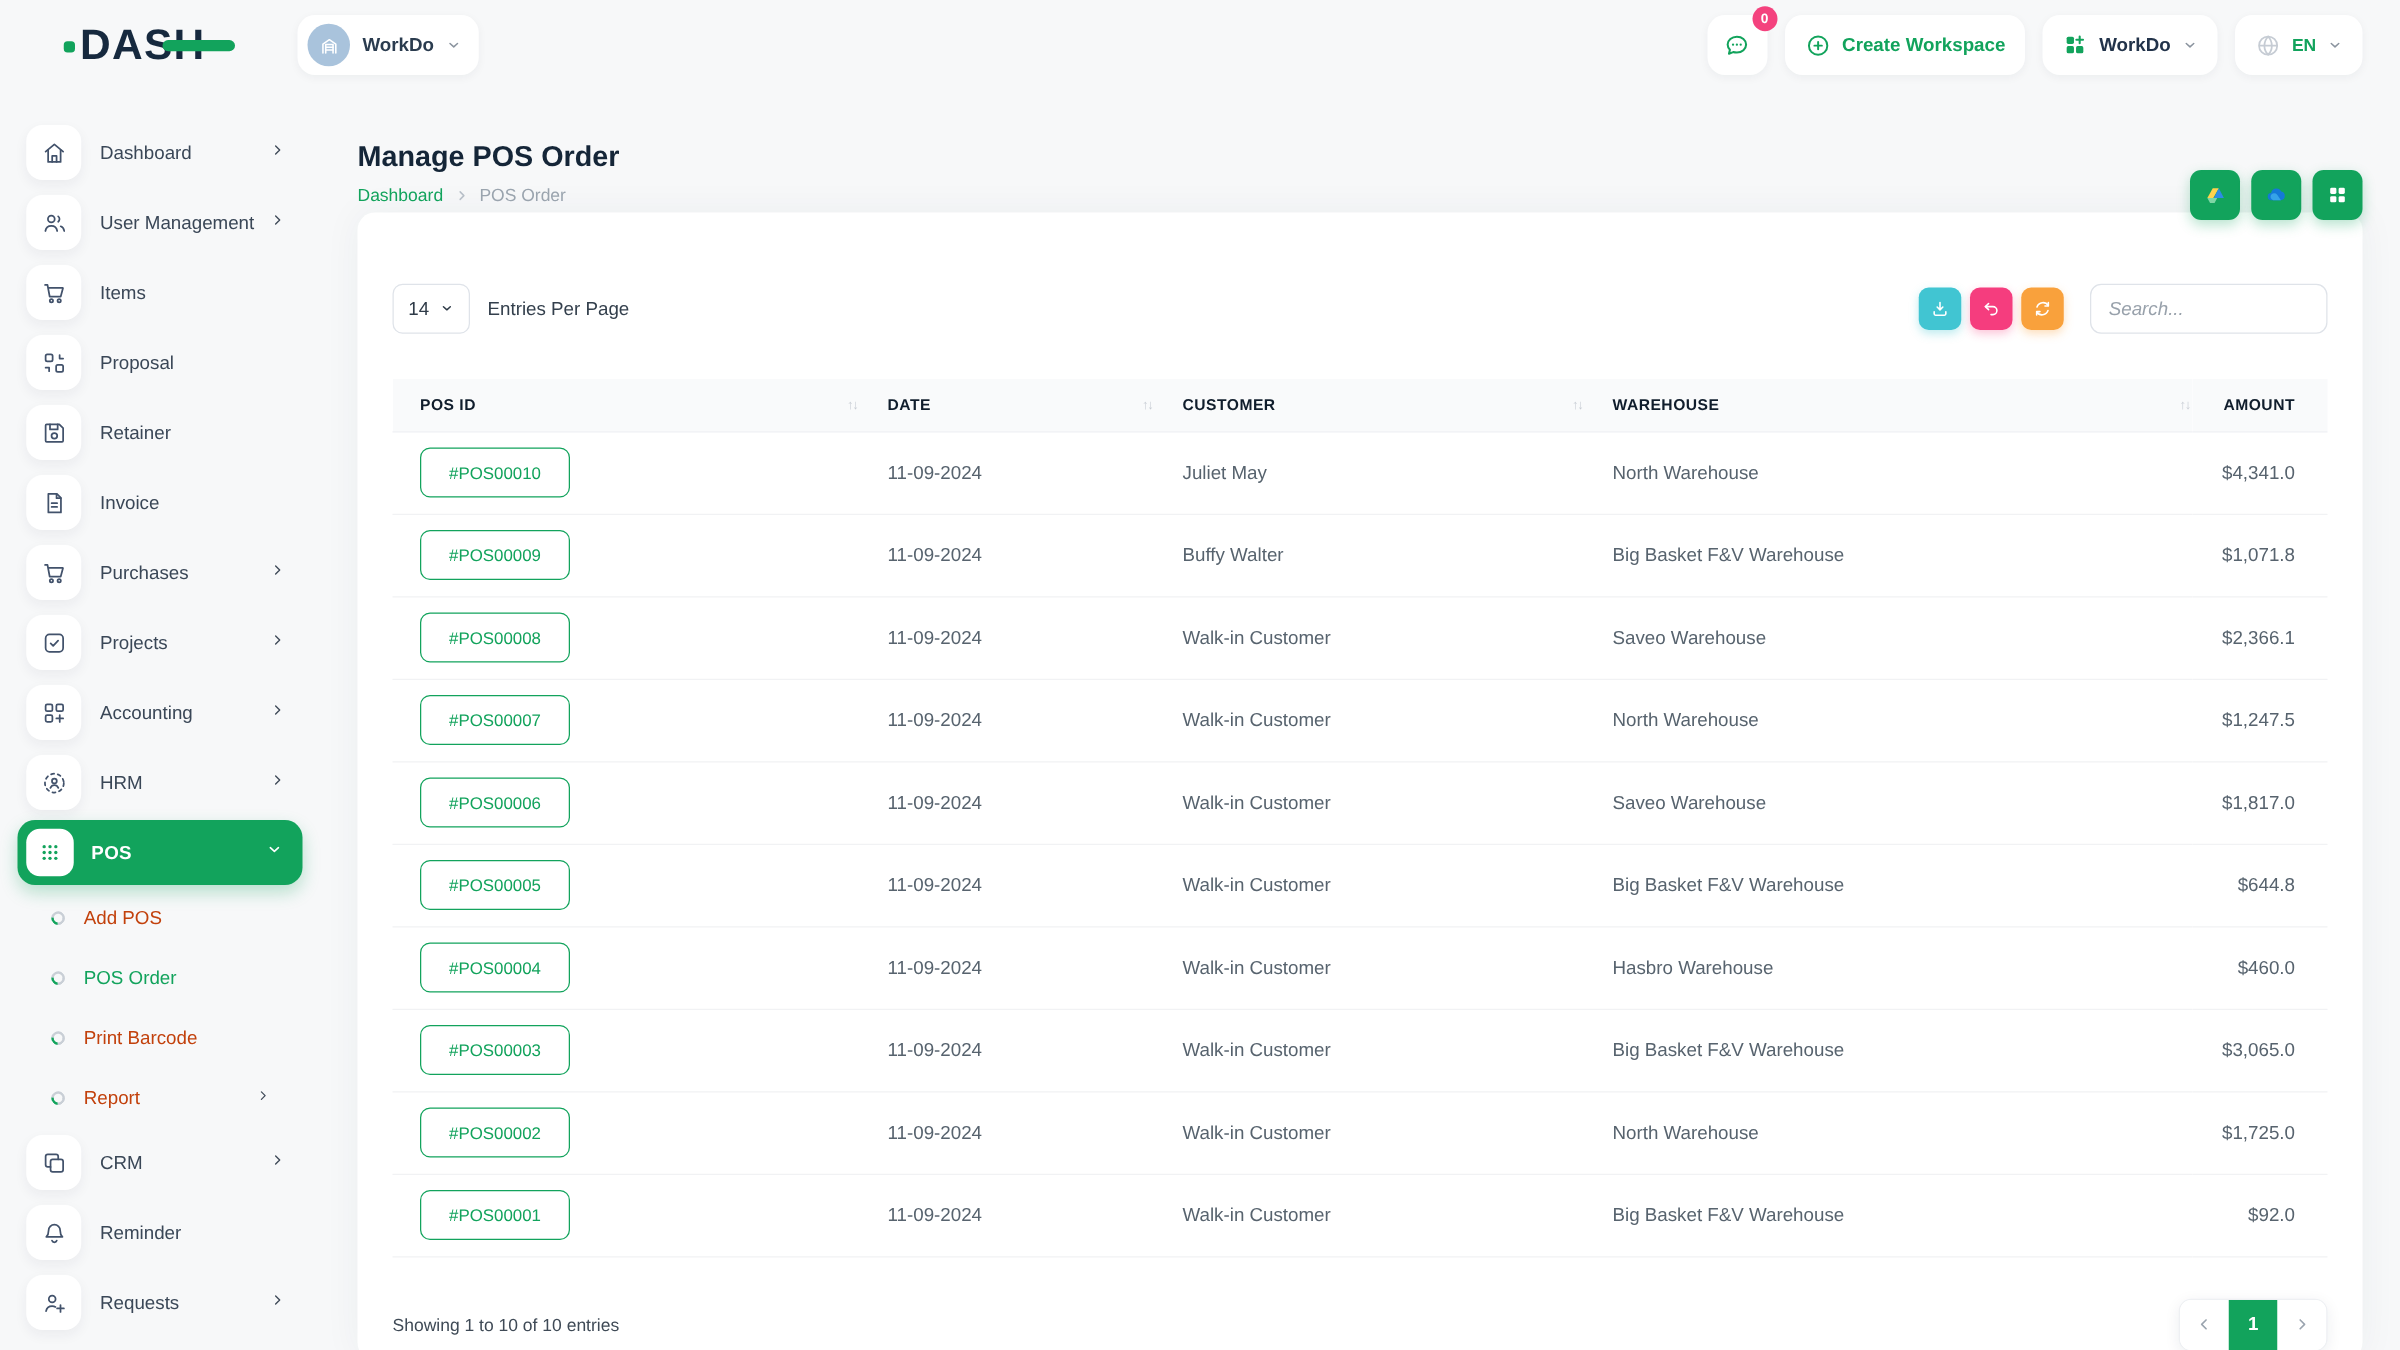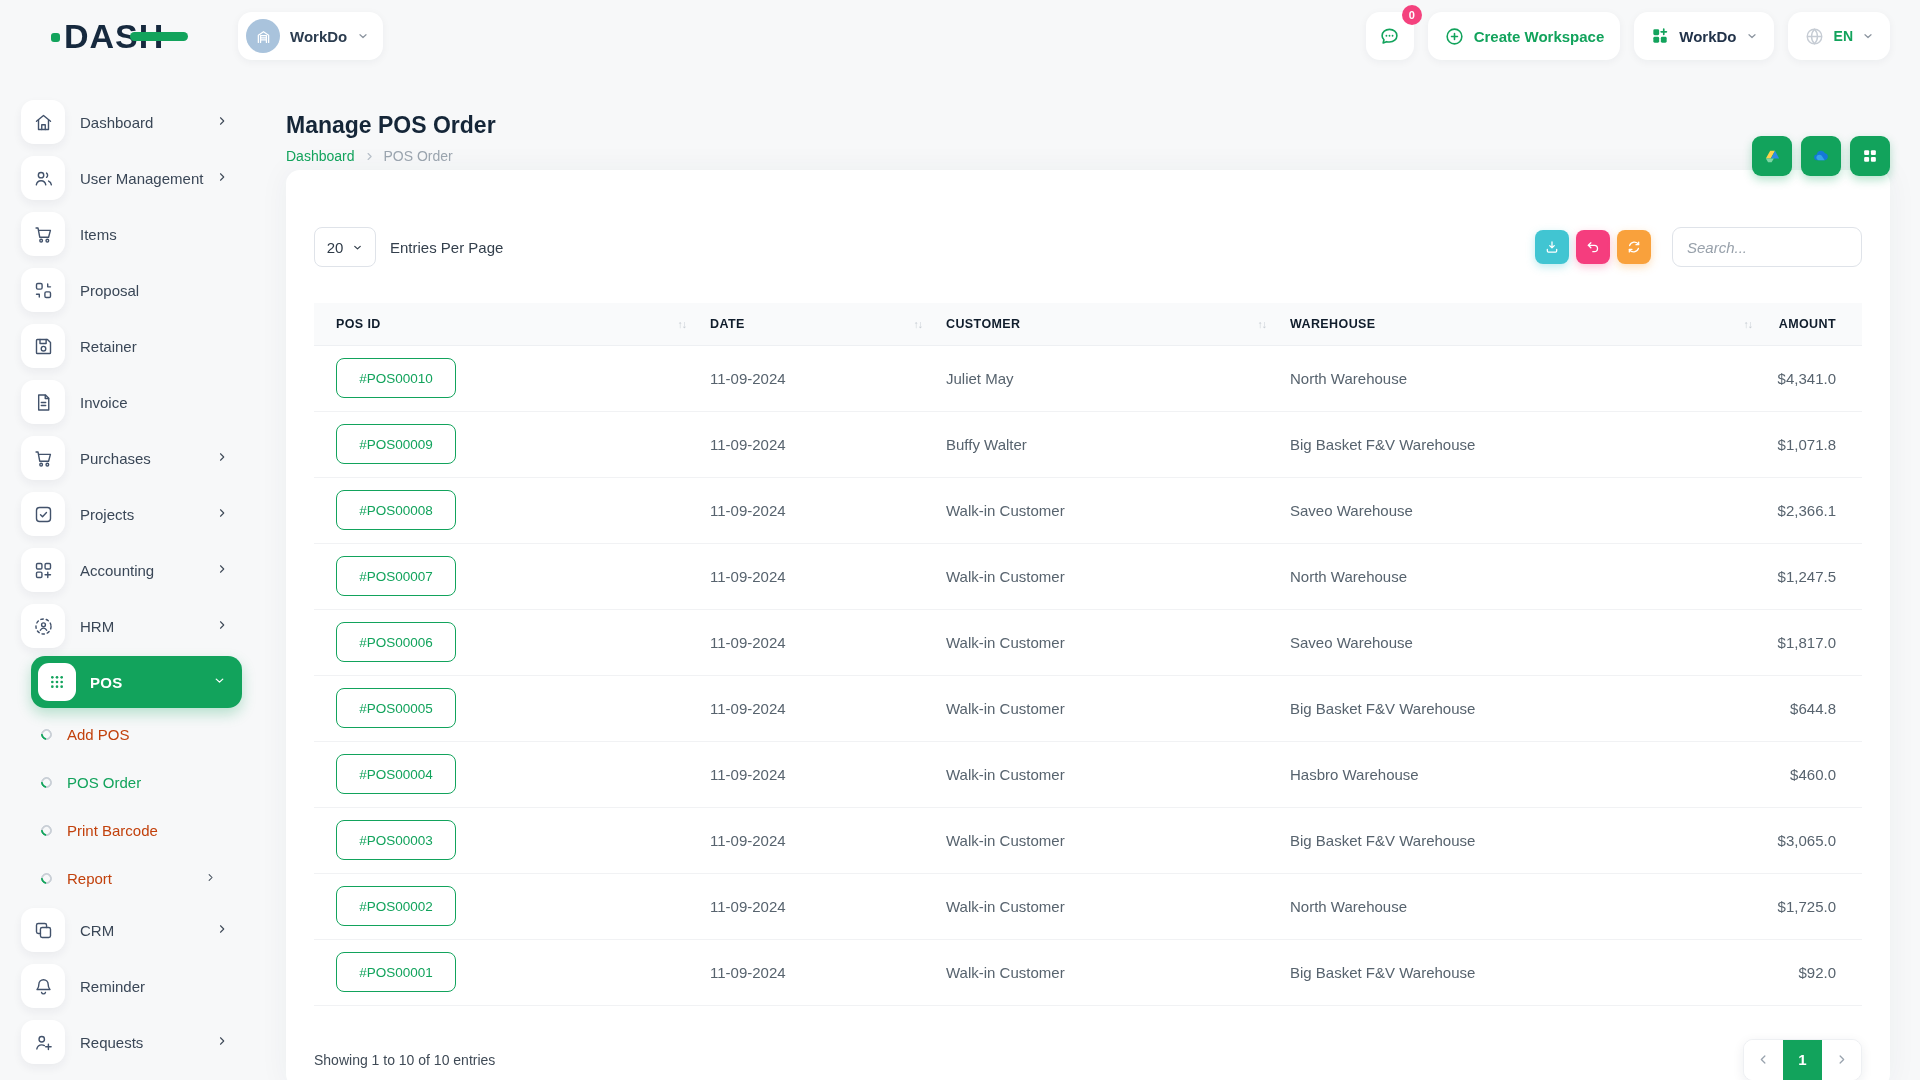--- a/index.html
+++ b/index.html
@@ -49,21 +49,21 @@
   
   .sidebar { position:absolute; top:72px; left:0; width:258px; bottom:0; padding-top:22px; }
   .side-item { height:56px; display:flex; align-items:center; padding:0 30px 0 21px; cursor:pointer; }
   .side-ico { width:44px; height:44px; border-radius:13px; background:#fff; flex:0 0 44px;
               box-shadow:0 4px 10px rgba(30,40,60,.06); display:flex; align-items:center;
               justify-content:center; color:#42526b; margin-right:15px; }
   .side-ico svg, .sq-btn svg, .tool-btn svg, .icon-btn svg, .pill-btn svg { display:block; }
   .side-label { font-size:15px; color:#3a4757; font-weight:500; flex:1; }
   .side-chev { color:#3f4a58; }
 
-  .pos-wrap { height:56px; display:flex; align-items:center; padding:0 16px 0 14px;margin-left:17px; }
+  .pos-wrap { height:56px; display:flex; align-items:center; padding:0 16px 0 14px; }
   .pos-active { flex:1; height:52px; border-radius:14px; background:var(--green);
                 display:flex; align-items:center; padding:0 16px 0 7px; cursor:pointer;
                 box-shadow:0 6px 14px rgba(18,163,92,.28); }
   .pos-active .mini-ico { width:38px; height:38px; border-radius:11px; background:#fff;
                           display:flex; align-items:center; justify-content:center;
                           color:var(--green); margin-right:14px; }
   .pos-active .side-label { color:#fff; font-weight:700; letter-spacing:.3px; }
   .pos-active .side-chev { color:#fff; }
 
   .sub-item { height:48px; display:flex; align-items:center; padding:0 42px 0 41px; cursor:pointer; }
@@ -467,21 +467,21 @@
                 </g>
               </svg>
             </span>
         </button>
       </div>
     </div>
 
     <section class="card">
       <div class="controls">
         <div class="select">
-          <span>20</span>
+          <span>14</span>
           <span><svg width="11" height="11" viewBox="0 0 24 24" fill="none" stroke="#2f3b48" stroke-width="2.6" stroke-linecap="round" stroke-linejoin="round">
                 <path d="m6 9.5 6 5.5 6-5.5"></path>
               </svg></span>
         </div>
         <span class="entries-label">Entries Per Page</span>
         <div class="right">
           <button class="tool-btn teal">
             <span>
                 <svg width="16" height="16" viewBox="0 0 24 24" fill="none" stroke="#fff" stroke-width="1.9" stroke-linecap="round" stroke-linejoin="round">
                   <path d="M12 4.5v8.8m0 0 3.4-3.4M12 13.3 8.6 9.9"></path>

